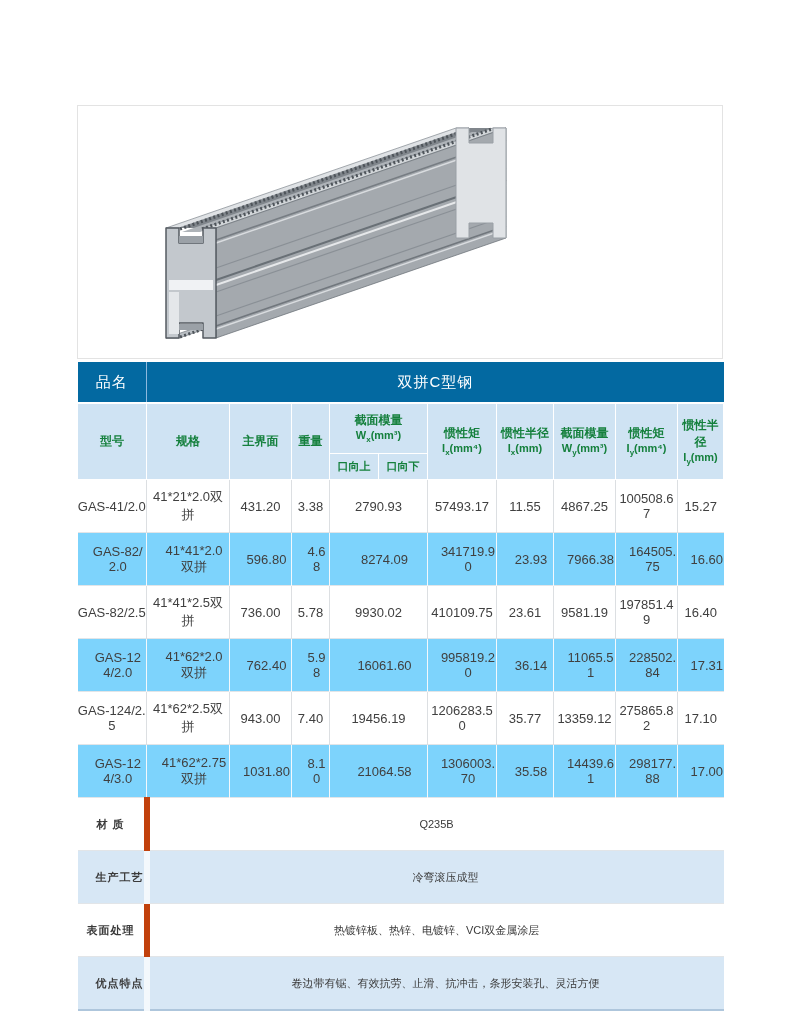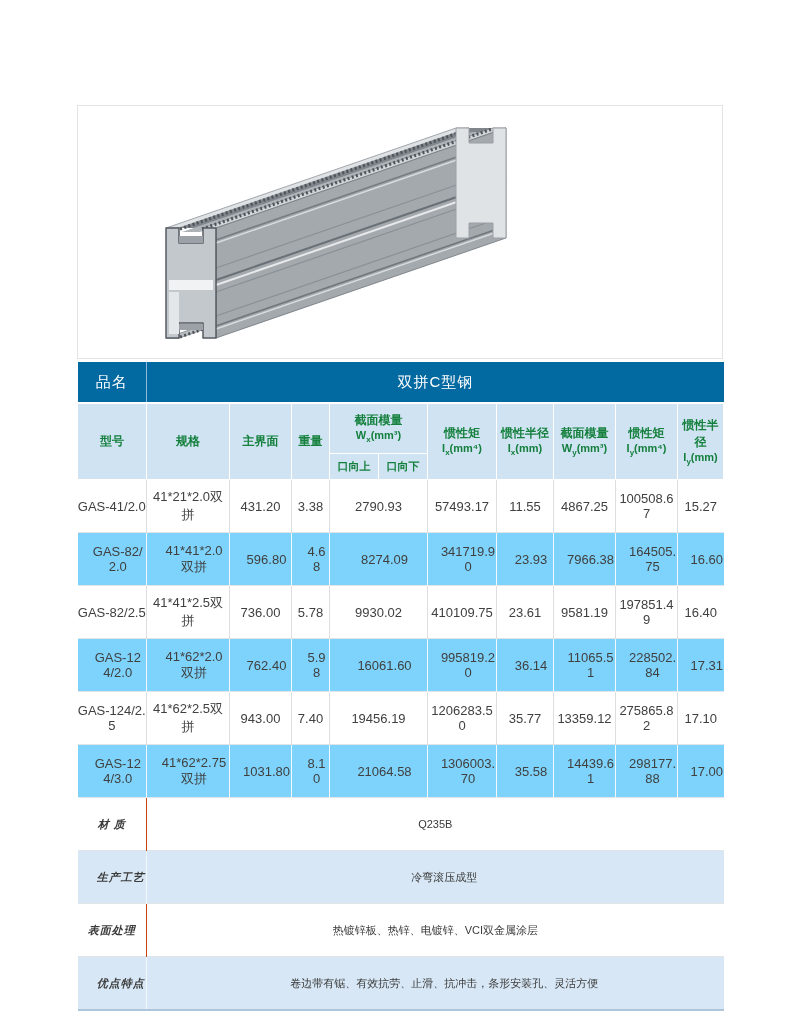--- a/index.html
+++ b/index.html
@@ -47,21 +47,21 @@
     border-right:1px solid #dcdfe2;border-top:1px solid #e2e5e8;
   }
   tr.data td:last-child{border-right:none;text-align:center;}
   tr.data.alt td{background:#7dd3fc;border-right-color:#f3f8fc;padding-left:12px;}
 
   
   tr.info td{
     height:52px;font-size:11px;color:#3a3a3a;background:#ffffff;
     border-top:1px solid #e2e5e8;
   }
-  tr.info td.info-label{font-weight:bold;border-right:1px solid #c2410c;letter-spacing:1px;font-style:italic;}
+  tr.info td.info-label{font-weight:bold;border-right:6px solid #c2410c;letter-spacing:1px;}
   tr.info.alt td{background:#d7e7f5;padding-left:18px;}
   tr.info.alt td.info-label{border-right-color:#f3f8fc;}
   tr.last td{border-bottom:2px solid #aec6dc;}
 </style>
 </head>
 <body>
 
 <div class="sheet">
 
   <div class="figure">

